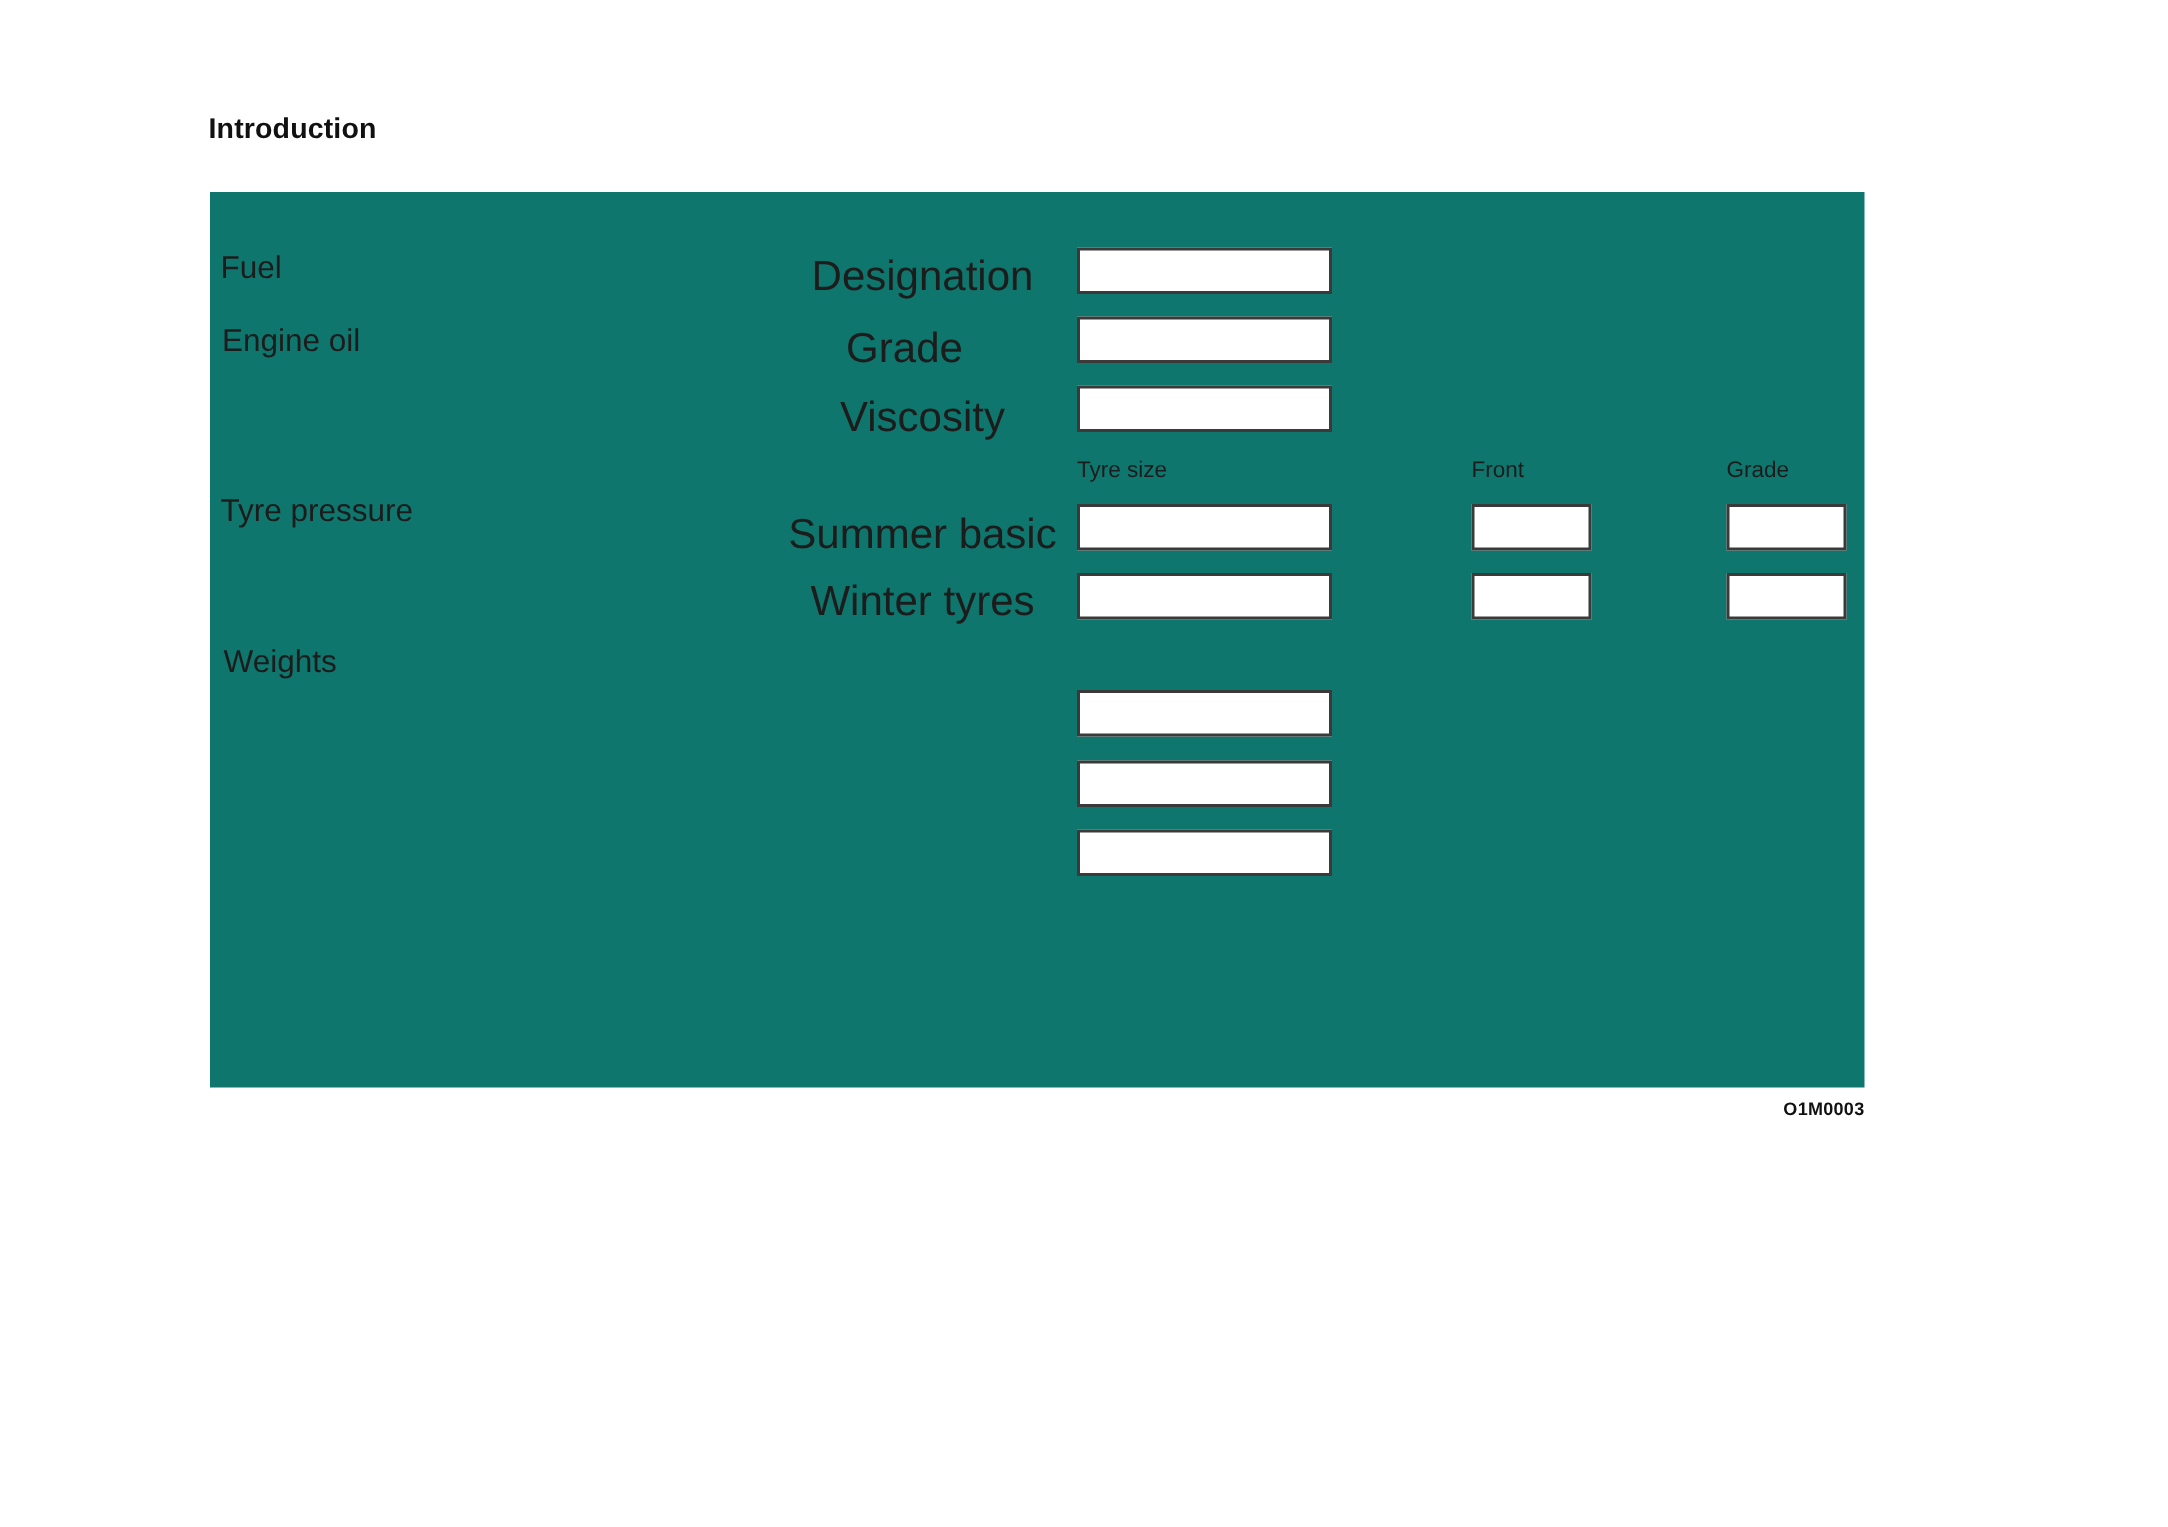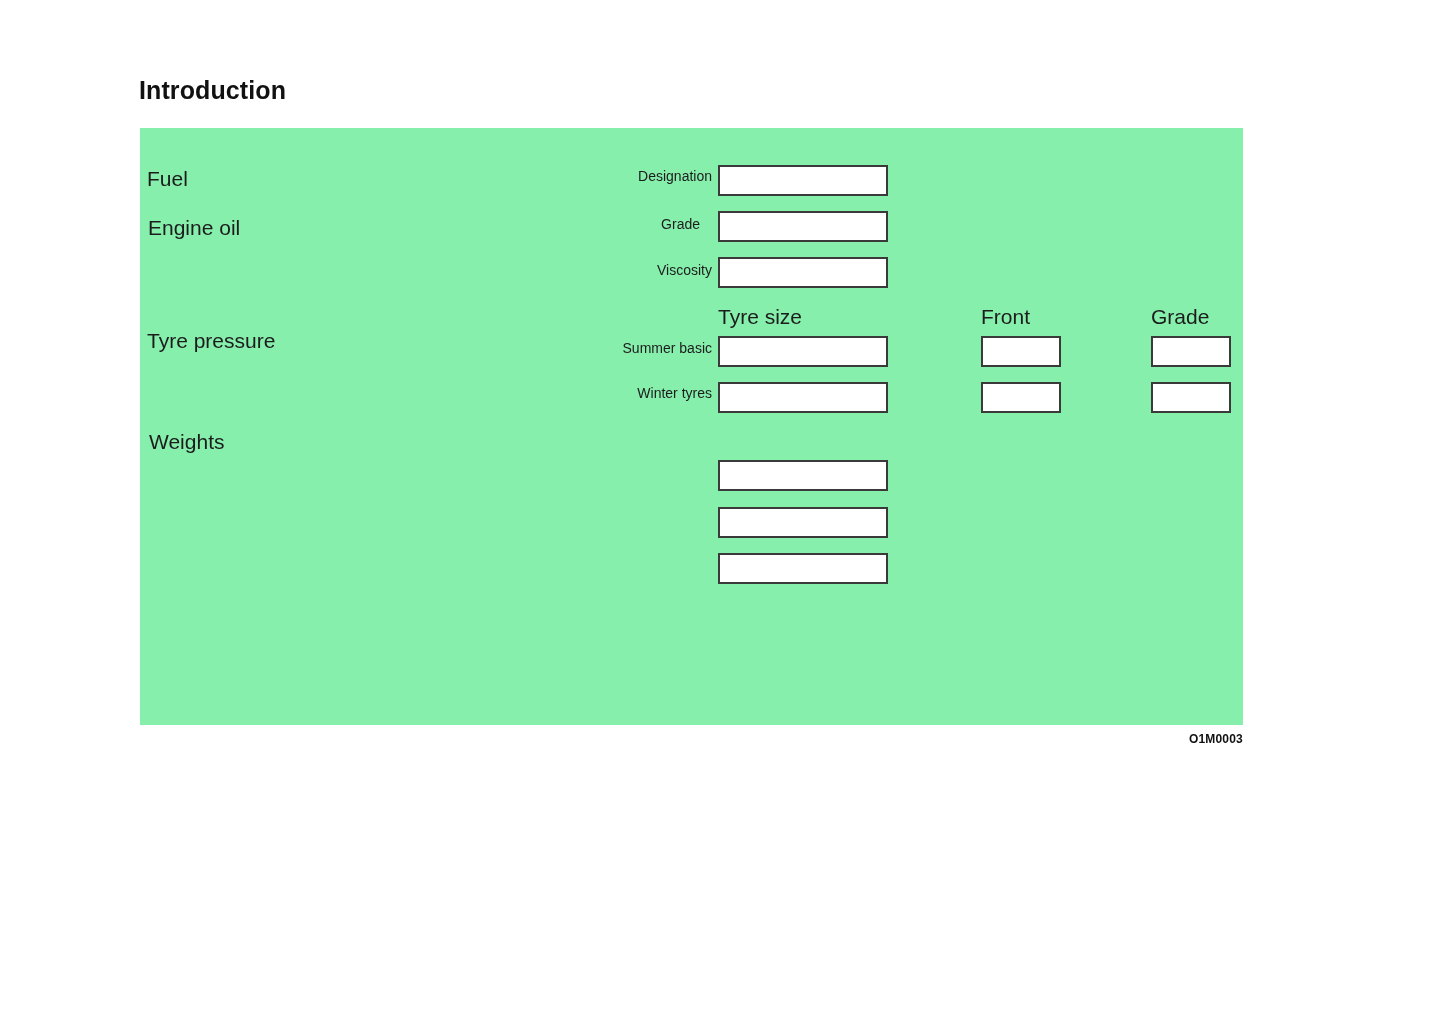--- a/index.html
+++ b/index.html
@@ -22,54 +22,54 @@
     left: 0;
     top: 0;
     width: 1445px;
     height: 1018px;
   }
 
   #page-title {
     position: absolute;
     left: 139px;
     top: 76px;
-    font-size: 25px;
+    font-size: 19px;
     font-weight: bold;
     letter-spacing: 0.1px;
     color: #111111;
     white-space: nowrap;
   }
 
   #form-panel {
     position: absolute;
     left: 140px;
     top: 128px;
     width: 1103px;
     height: 597px;
-    background: #86efac;
+    background: #0f766e;
   }
 
   .section-label {
     position: absolute;
     font-size: 21px;
     color: #1c1c1c;
     white-space: nowrap;
   }
 
   .field-label {
     position: absolute;
-    font-size: 14px;
+    font-size: 28px;
     color: #1c1c1c;
     white-space: nowrap;
-    text-align: right;
+    text-align: center;
   }
 
   .col-header {
     position: absolute;
-    font-size: 21px;
+    font-size: 15px;
     color: #1c1c1c;
     white-space: nowrap;
   }
 
   .entry-box {
     position: absolute;
     background: #ffffff;
     border: 2px solid #3a3a3a;
     box-sizing: border-box;
   }

